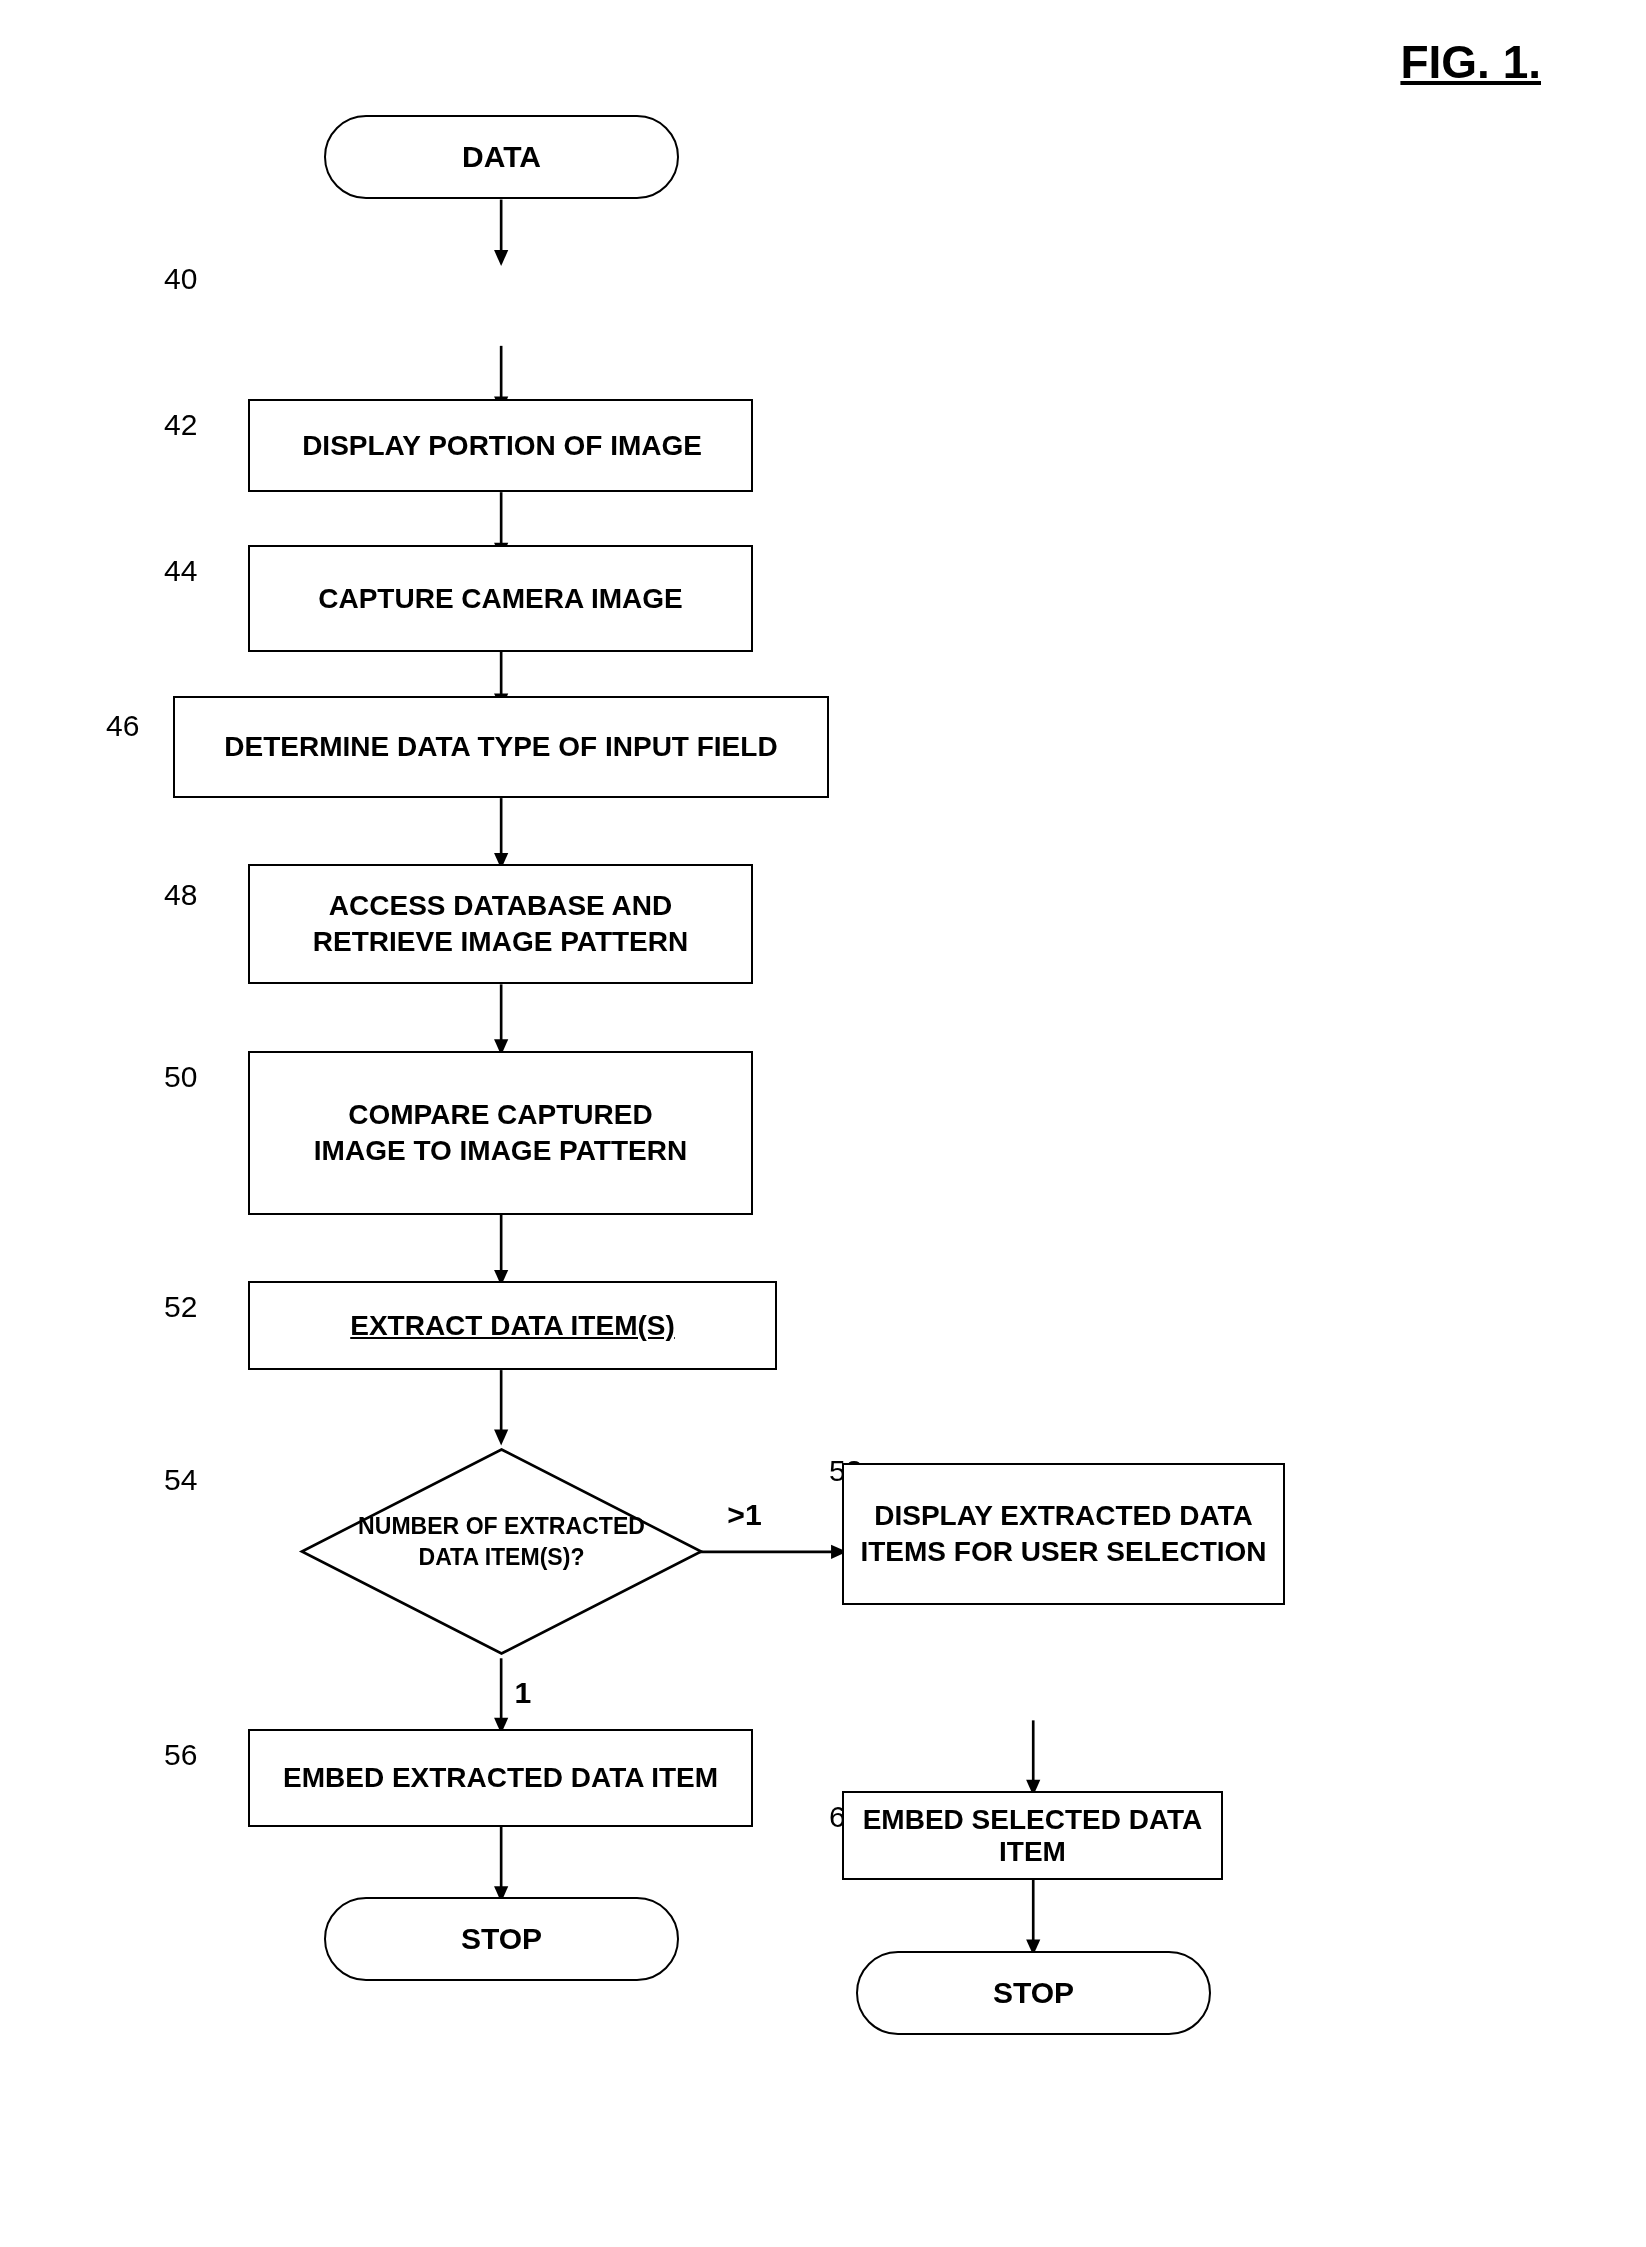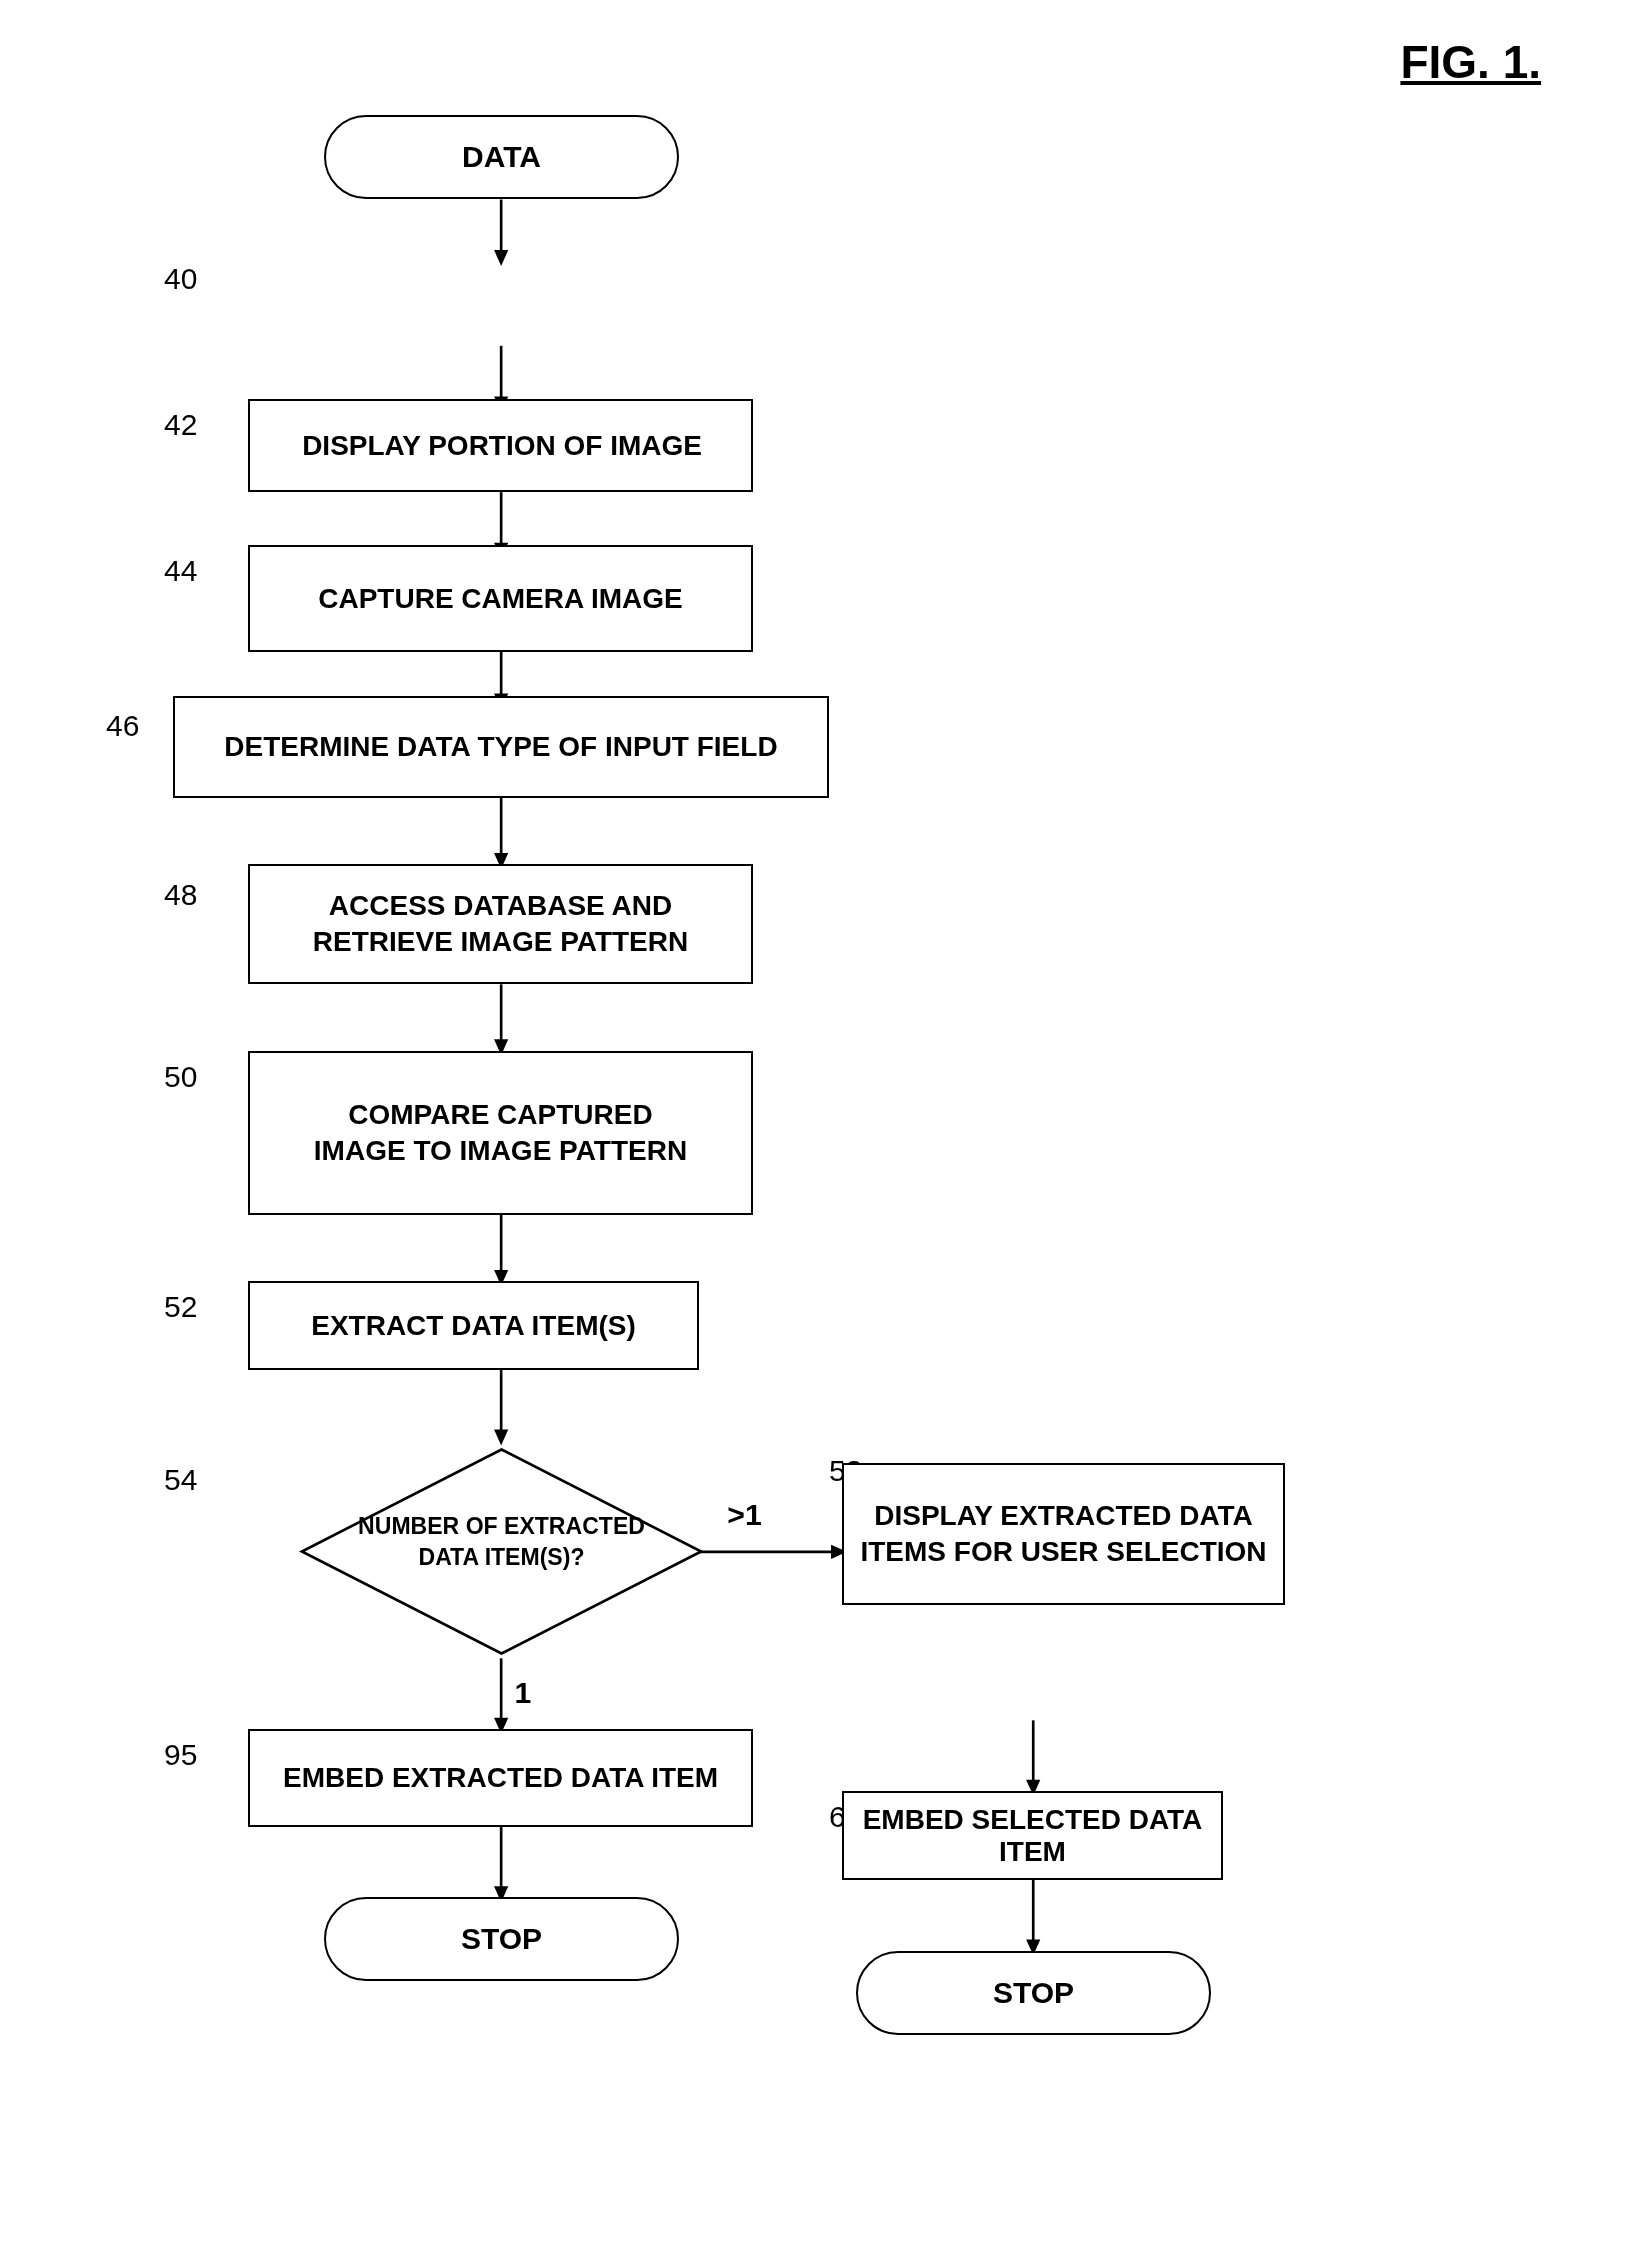--- a/index.html
+++ b/index.html
@@ -172,36 +172,36 @@
   <div style="position:absolute; top:1051px; left:248px; width:505px; height:164px;">
     <div class="rect" style="width:505px;height:164px;line-height:1.3;">
       <span style="white-space:pre-line;">COMPARE CAPTURED
 IMAGE TO IMAGE PATTERN</span>
     </div>
   </div>
 
   <div style="position:absolute; top:1290px; left:164px;" class="node-label">52</div>
 
   <div style="position:absolute; top:1281px; left:248px; width:505px; height:89px;">
-    <div class="rect" style="width:451px;height:89px;">
+    <div class="rect" style="width:529px;height:89px;text-decoration:underline;">
       <span>EXTRACT DATA ITEM(S)</span>
     </div>
   </div>
 
   <div style="position:absolute; top:1463px; left:164px;" class="node-label">54</div>
 
   <div style="position:absolute; top:1445px; left:293px; width:417px; height:213px;">
     <svg width="417" height="213" viewBox="0 0 470 240">
       <polygon points="235,5 460,120 235,235 10,120" fill="#fff" stroke="#000" stroke-width="3"></polygon>
       <text x="235" y="100" text-anchor="middle" font-size="26" font-weight="bold" font-family="Arial">NUMBER OF EXTRACTED</text>
       <text x="235" y="135" text-anchor="middle" font-size="26" font-weight="bold" font-family="Arial">DATA ITEM(S)?</text>
     </svg>
   </div>
 
-  <div style="position:absolute; top:1738px; left:164px;" class="node-label">95</div>
+  <div style="position:absolute; top:1738px; left:164px;" class="node-label">56</div>
 
   <div style="position:absolute; top:1729px; left:248px; width:505px; height:98px;">
     <div class="rect" style="width:505px;height:98px;">
       <span>EMBED EXTRACTED DATA ITEM</span>
     </div>
   </div>
 
   <div style="position:absolute; top:1454px; left:829px;" class="node-label">58</div>
 
   <div style="position:absolute; top:1463px; left:842px; width:443px; height:142px;">

